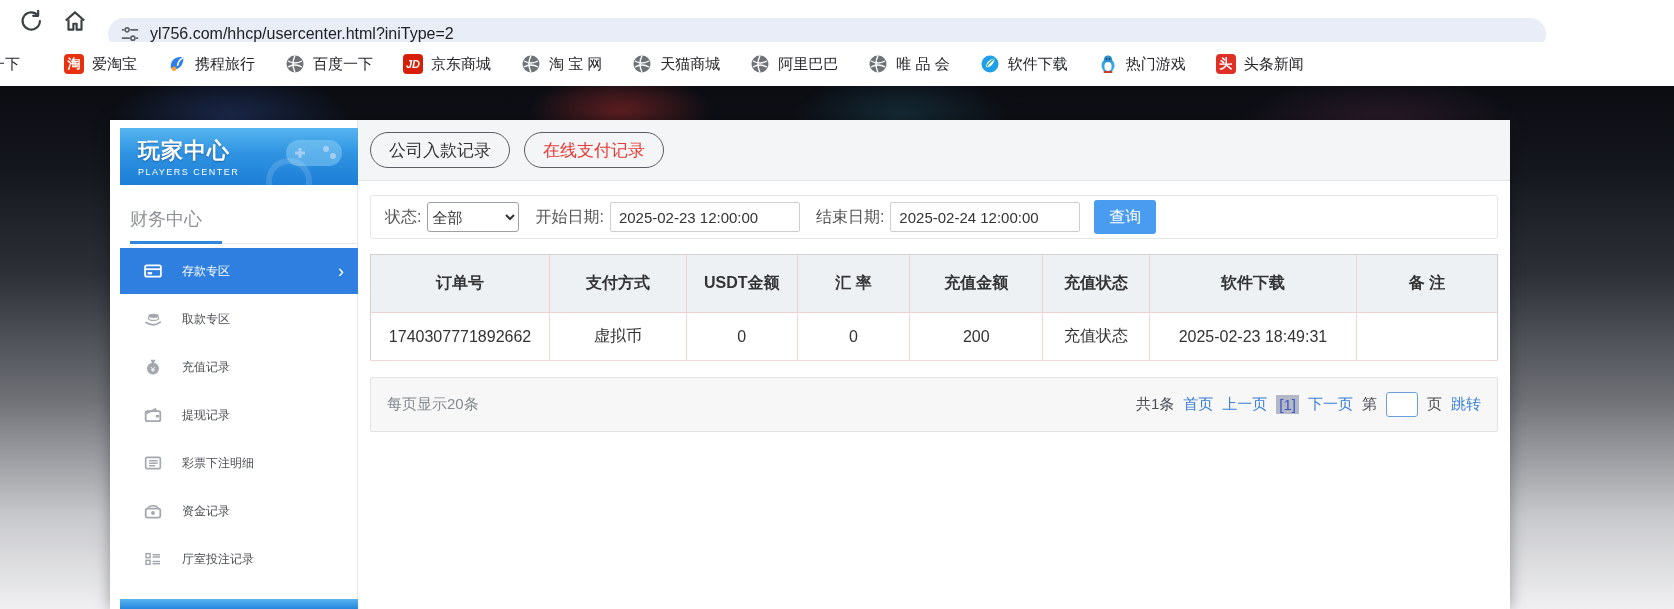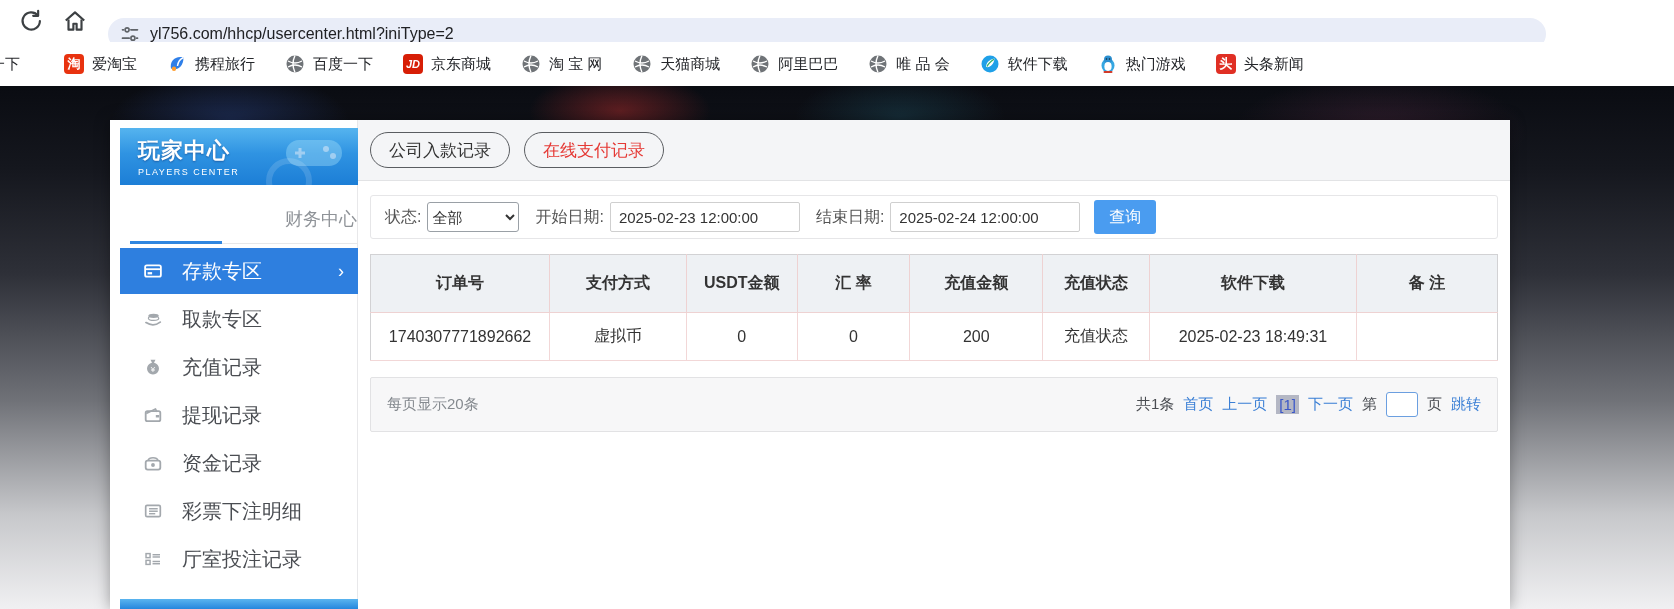--- a/index.html
+++ b/index.html
@@ -44,29 +44,29 @@
   
   .sidebar { width:248px; flex:0 0 auto; border-right:1px solid #e8e8ea; padding:8px 0 0 10px; position:relative; }
   .sb-header { position:relative; width:238px; height:57px; overflow:hidden;
                background:linear-gradient(180deg,#55b4ef 0%, #2f93e2 45%, #1c7ed6 100%);
                color:#fff; padding:8px 0 12px 18px; }
   .sb-title { font-size:22px; font-weight:bold; letter-spacing:1px; text-shadow:0 1px 2px rgba(0,0,60,.35); }
   .sb-sub { font-size:9px; letter-spacing:1.5px; margin-top:1px; }
   .sb-gamepad { position:absolute; right:10px; top:6px; width:64px; height:40px; opacity:.55; }
   .sb-circle { position:absolute; right:46px; top:30px; width:46px; height:46px; border-radius:50%;
                border:6px solid rgba(255,255,255,.14); }
-  .sb-section { padding:22px 0 0 10px; position:relative;text-align:right; }
+  .sb-section { padding:22px 0 0 10px; position:relative; }
   .sb-section-text { font-size:18px; color:#8f9398; }
   .sb-section-rule { margin-top:12px; width:228px; border-bottom:1px solid #e7e7e9; position:relative; }
   .sb-section-rule::before { content:""; position:absolute; left:0; bottom:-1px; width:92px; height:3px; background:#2f86e0; }
   .sb-menu { margin-top:4px; }
   .sb-item { width:238px; height:46px; display:flex; align-items:center; cursor:pointer; color:#4a4d52; margin-top:2px; }
   .sb-ico { width:18px; height:18px; margin:0 20px 0 24px; color:#a3a8ad; flex:0 0 auto; }
   .sb-ico svg { width:100%; height:100%; }
-  .sb-label { font-size:20px; }
+  .sb-label { font-size:12px; }
   .sb-item.active { background:#2e7fdf; color:#fff; }
   .sb-item.active .sb-ico { color:#fff; }
   .sb-chevron { margin-left:auto; margin-right:14px; font-size:18px; color:#fff; }
   .sb-footer-strip { position:absolute; bottom:0; left:10px; width:238px; height:10px;
                      background:linear-gradient(180deg,#5ab4ef,#2586dd); }
 
   
   .content { flex:1; position:relative; }
   .tabs-strip { height:61px; background:#f4f5f7; border-bottom:1px solid #e2e3e5; display:flex;
                 align-items:center; padding-left:12px; gap:14px; }
@@ -276,37 +276,37 @@
                 <rect x="1.5" y="4.5" width="13" height="9" rx="1.5" fill="none" stroke="currentColor" stroke-width="1.6"></rect>
                 <path d="M2 6.6 L10.2 2.6 l1.2 2.6" fill="none" stroke="currentColor" stroke-width="1.4" stroke-linejoin="round"></path>
                 <rect x="10.5" y="8" width="3" height="2.2" fill="currentColor"></rect>
               </svg>
           </span>
           <span class="sb-label">提现记录</span>
         </div>
         <div class="sb-item">
           <span class="sb-ico">
             <svg viewBox="0 0 16 16">
-                <rect x="1.5" y="5.8" width="13" height="8" rx="1.8" fill="none" stroke="currentColor" stroke-width="1.6"></rect>
-                <path d="M3.6 5.8 C4.6 2.6 11.4 2.6 12.4 5.8" fill="none" stroke="currentColor" stroke-width="1.4"></path>
-                <circle cx="8" cy="9.8" r="1.7" fill="currentColor"></circle>
-              </svg>
-          </span>
-          <span class="sb-label">资金记录</span>
-        </div>
-        <div class="sb-item">
-          <span class="sb-ico">
-            <svg viewBox="0 0 16 16">
                 <rect x="1.5" y="3" width="13" height="10" rx="1.2" fill="none" stroke="currentColor" stroke-width="1.5"></rect>
                 <line x1="4.5" y1="6" x2="12.2" y2="6" stroke="currentColor" stroke-width="1.3"></line>
                 <line x1="4.5" y1="8.2" x2="12.2" y2="8.2" stroke="currentColor" stroke-width="1.3"></line>
                 <line x1="4.5" y1="10.4" x2="10" y2="10.4" stroke="currentColor" stroke-width="1.3"></line>
               </svg>
           </span>
           <span class="sb-label">彩票下注明细</span>
+        </div>
+        <div class="sb-item">
+          <span class="sb-ico">
+            <svg viewBox="0 0 16 16">
+                <rect x="1.5" y="5.8" width="13" height="8" rx="1.8" fill="none" stroke="currentColor" stroke-width="1.6"></rect>
+                <path d="M3.6 5.8 C4.6 2.6 11.4 2.6 12.4 5.8" fill="none" stroke="currentColor" stroke-width="1.4"></path>
+                <circle cx="8" cy="9.8" r="1.7" fill="currentColor"></circle>
+              </svg>
+          </span>
+          <span class="sb-label">资金记录</span>
         </div>
         <div class="sb-item">
           <span class="sb-ico">
             <svg viewBox="0 0 16 16">
                 <rect x="1.8" y="3.2" width="3.6" height="3.6" fill="none" stroke="currentColor" stroke-width="1.3"></rect>
                 <rect x="1.8" y="9.2" width="3.6" height="3.6" fill="none" stroke="currentColor" stroke-width="1.3"></rect>
                 <line x1="7.6" y1="4.2" x2="14.2" y2="4.2" stroke="currentColor" stroke-width="1.3"></line>
                 <line x1="7.6" y1="6.2" x2="14.2" y2="6.2" stroke="currentColor" stroke-width="1.3"></line>
                 <line x1="7.6" y1="10.2" x2="14.2" y2="10.2" stroke="currentColor" stroke-width="1.3"></line>
                 <line x1="7.6" y1="12.2" x2="14.2" y2="12.2" stroke="currentColor" stroke-width="1.3"></line>

